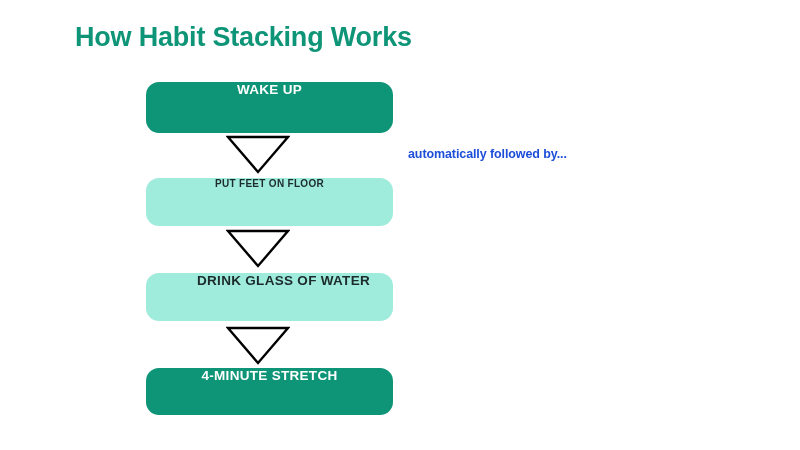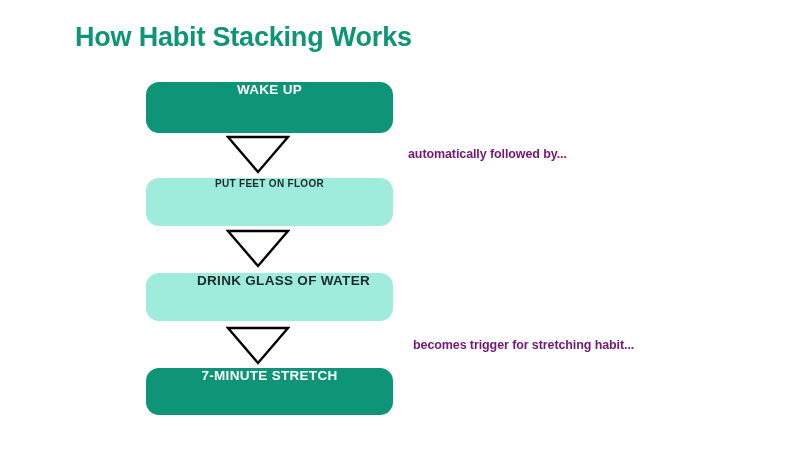--- a/index.html
+++ b/index.html
@@ -90,21 +90,21 @@
   }
   #connector-1 { top: 134px; }
   #connector-2 { top: 228px; }
   #connector-3 { top: 325px; }
 
   
   .annotation {
     position: absolute;
     font-size: 12.5px;
     font-weight: bold;
-    color: #701a75;
+    color: #1d4ed8;
     white-space: nowrap;
     letter-spacing: -0.1px;
   }
   #annotation-1 { left: 408px; top: 147px; }
   #annotation-2 { left: 408px; top: 243px; }
   #annotation-3 { left: 413px; top: 338px; }
 </style>
 </head>
 <body>
 
@@ -138,19 +138,18 @@
   <div id="box-drink" class="flow-box light">
     <div class="box-line">DRINK GLASS OF WATER</div>
   </div>
 
   <div id="connector-3" class="connector">
     <svg viewBox="0 0 64 40" xmlns="http://www.w3.org/2000/svg">
       <polygon points="2,3 62,3 32,38" fill="none" stroke="#000000" stroke-width="2.4" stroke-linejoin="miter"></polygon>
     </svg>
   </div>
 
-  <div id="annotation-3" class="annotation">becomes trigger for stretching habit...</div>
 
   <div id="box-stretch" class="flow-box solid">
-    <div class="box-line">7-MINUTE STRETCH</div>
+    <div class="box-line">4-MINUTE STRETCH</div>
   </div>
 
 </div>
 
 </body></html>

